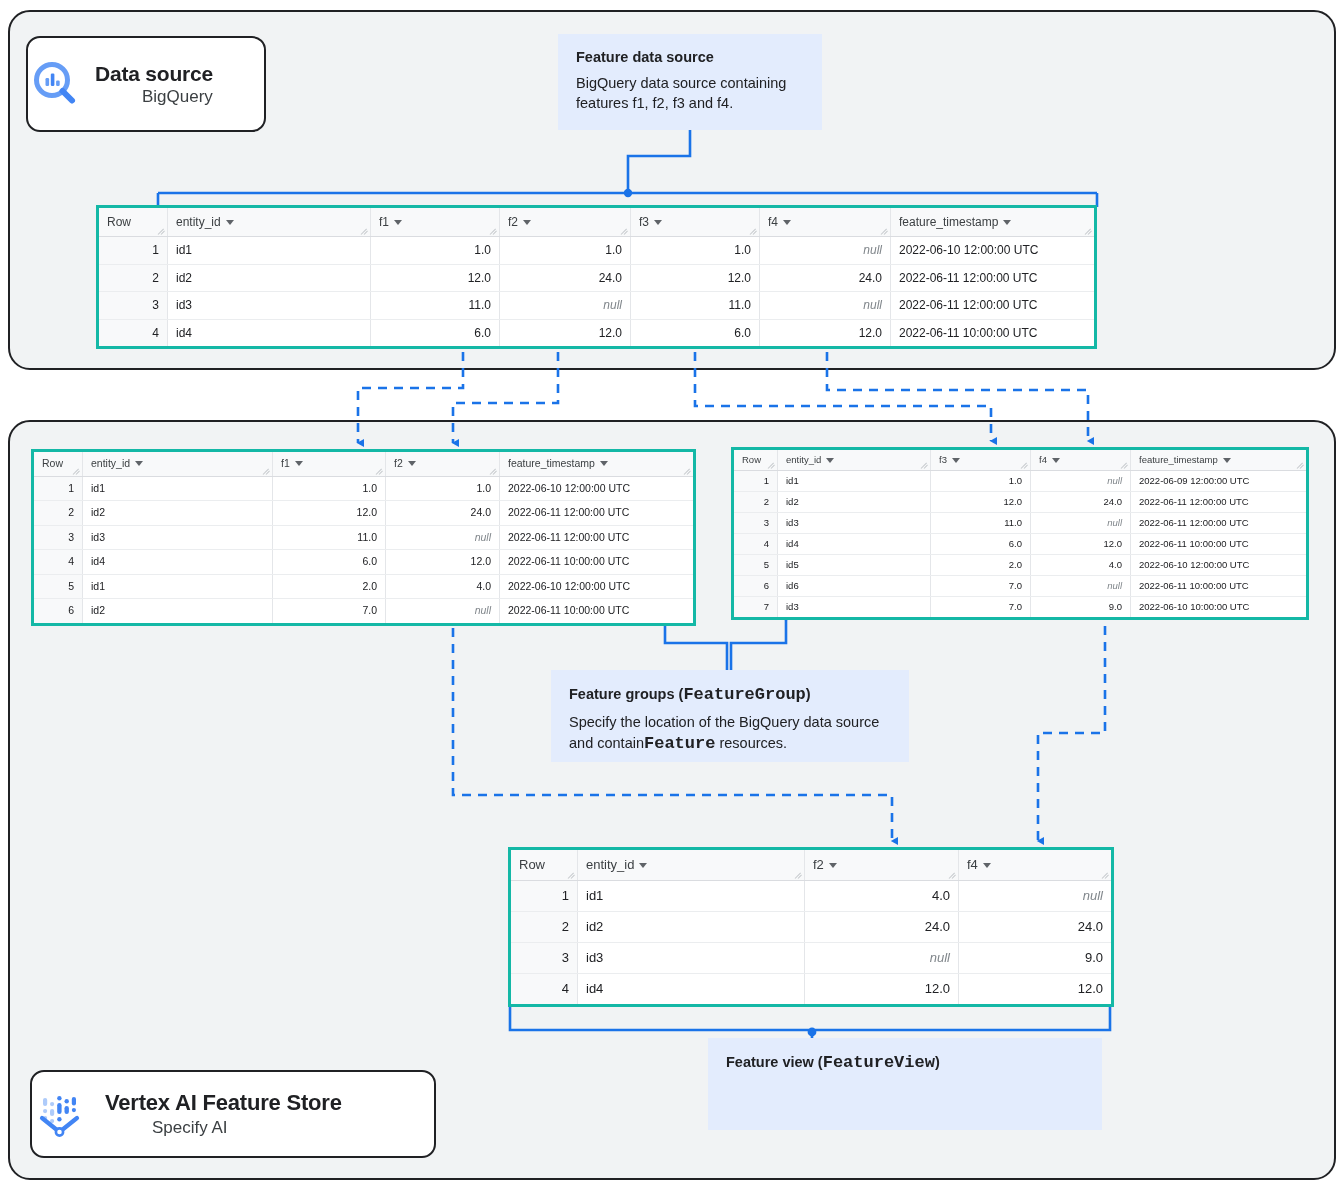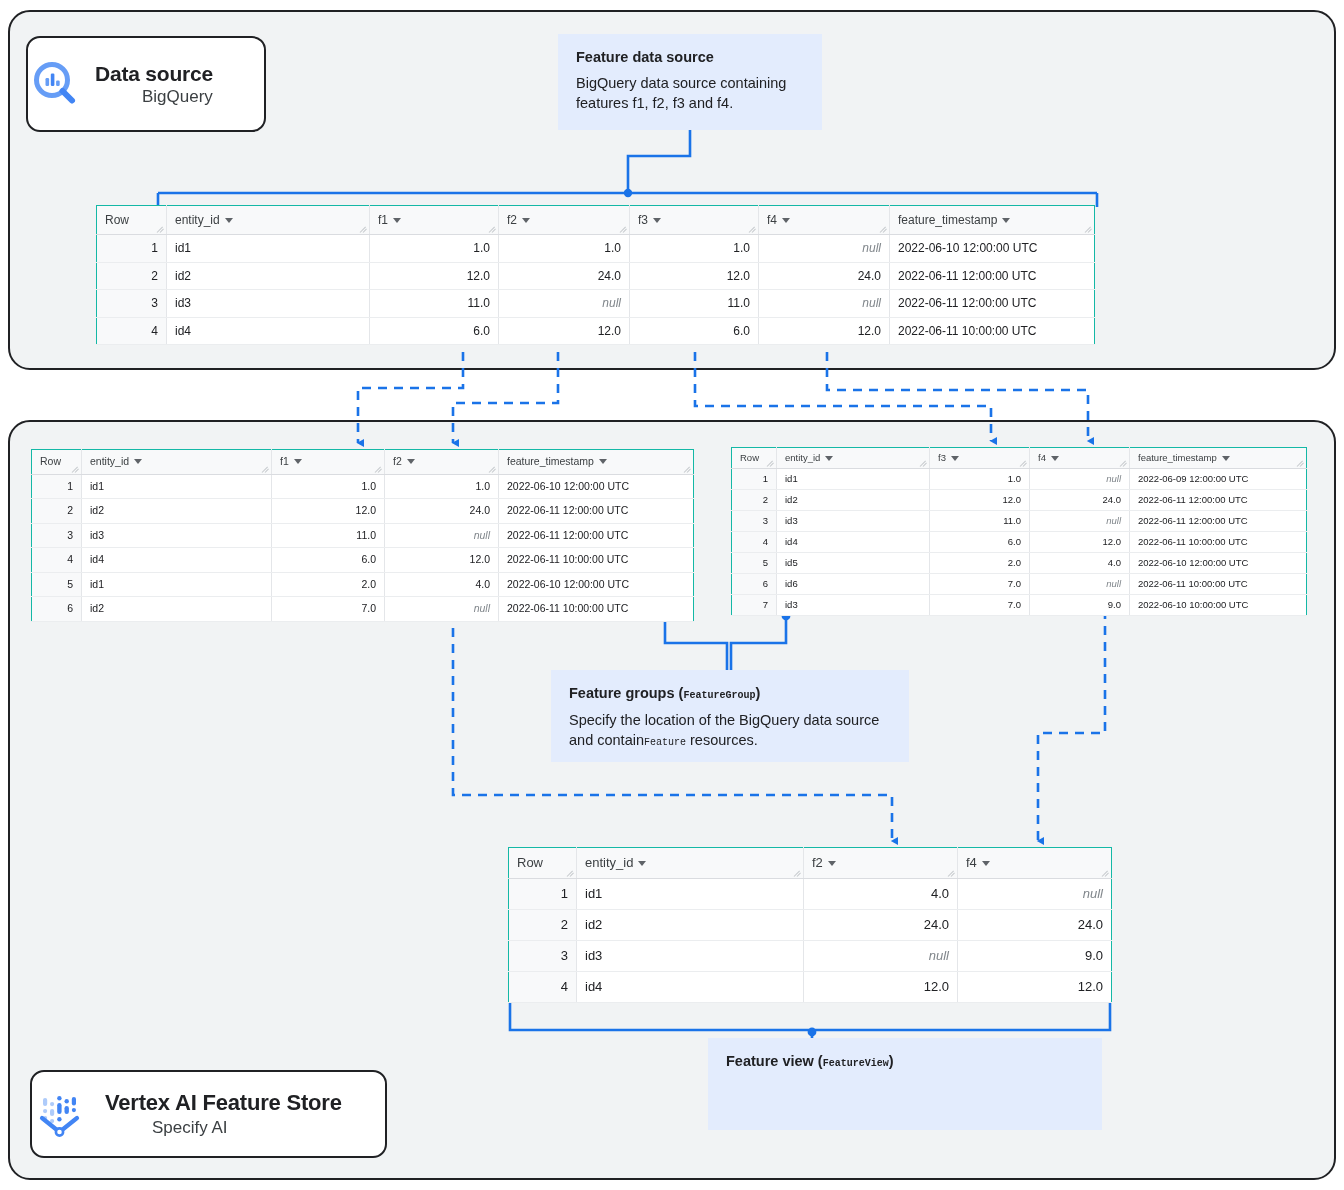--- a/index.html
+++ b/index.html
@@ -28,51 +28,51 @@
     position:absolute;
     background:#ffffff;
     border:2.5px solid #202124;
     border-radius:14px;
     box-sizing:border-box;
     display:flex;align-items:center;
     padding:0 3px;
     gap:16px;
   }
   #chip-bigquery{left:26px;top:36px;width:240px;height:96px;}
-  #chip-vertex{left:30px;top:1070px;width:357px;height:88px;gap:18px;}
+  #chip-vertex{left:30px;top:1070px;width:406px;height:88px;gap:18px;}
   .chip-text{display:flex;flex-direction:column;justify-content:center;line-height:1.12;}
   .chip-title{font-size:21px;font-weight:bold;color:#202124;letter-spacing:-0.2px;}
   .chip-sub{font-size:17px;color:#3c4043;margin-top:2px;margin-left:47px;}
   .chip-icon{flex:0 0 auto;width:48px;height:48px;display:block;}
   #chip-vertex .chip-icon{width:52px;height:52px;}
   #chip-vertex .chip-title{font-size:22px;}
 
   
   .callout{
     position:absolute;
     background:#e3ecfd;
     border-radius:0;
     box-sizing:border-box;
     padding:14px 18px 16px 18px;
   }
   .callout-title{
     font-size:14.5px;font-weight:bold;color:#202124;margin-bottom:7px;line-height:1.25;
   }
   .callout-body{font-size:14.5px;color:#202124;line-height:1.38;}
-  .mono{font-family:"Liberation Mono", monospace;font-size:10px;font-weight:bold;margin-top:12px;}
-  .callout-body .mono{font-weight:normal;text-align:right;}
+  .mono{font-family:"Liberation Mono", monospace;font-size:17px;font-weight:bold;margin-top:12px;}
+  .callout-body .mono{font-weight:bold;text-align:right;}
   #callout-fds{left:558px;top:34px;width:264px;height:96px;}
   #callout-fg{left:551px;top:670px;width:358px;height:92px;}
   #callout-fv{left:708px;top:1038px;width:394px;height:92px;}
 
   
   .tbl{
     position:absolute;
     background:#fef9c3;
-    border:1px solid #14b8a6;
+    border:3px solid #14b8a6;
     border-collapse:collapse;
     box-sizing:border-box;
     font-size:11.5px;
     color:#202124;
     table-layout:fixed;
   }
   .tbl th,.tbl td{
     border-right:1px solid #e4e6e9;
     border-bottom:1px solid #ebedef;
     box-sizing:border-box;

